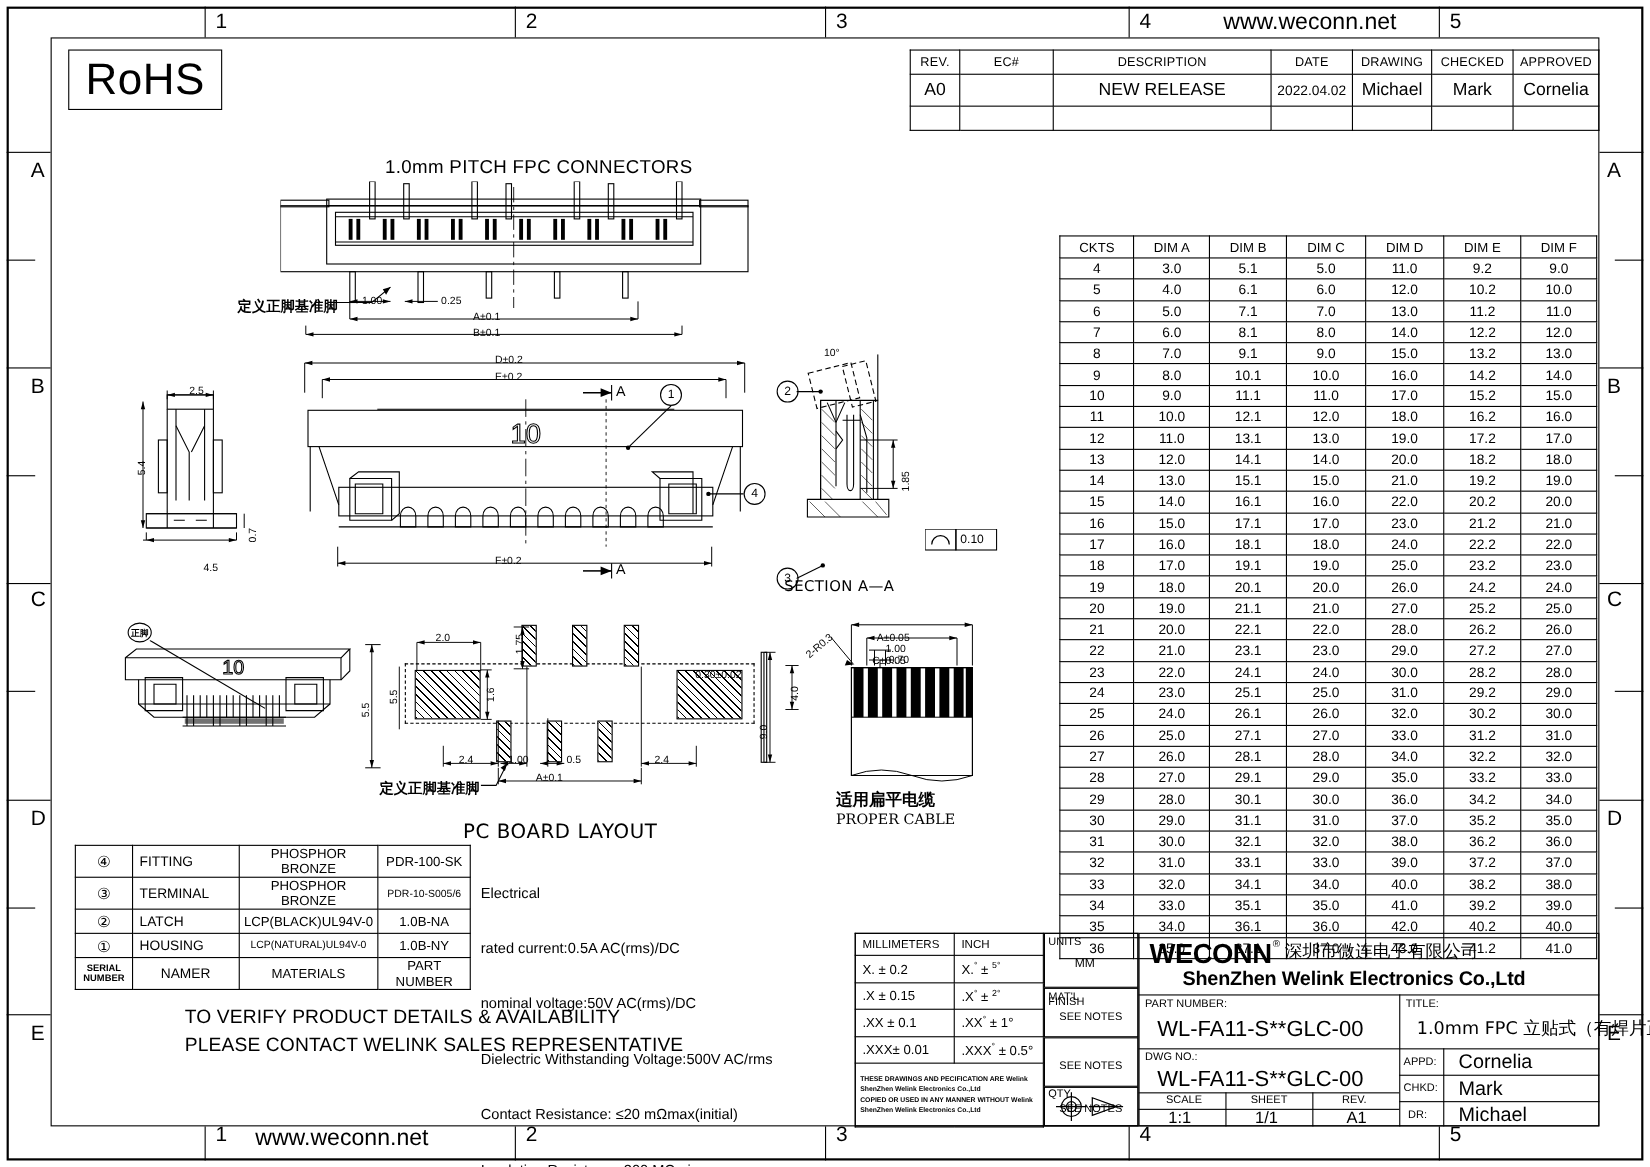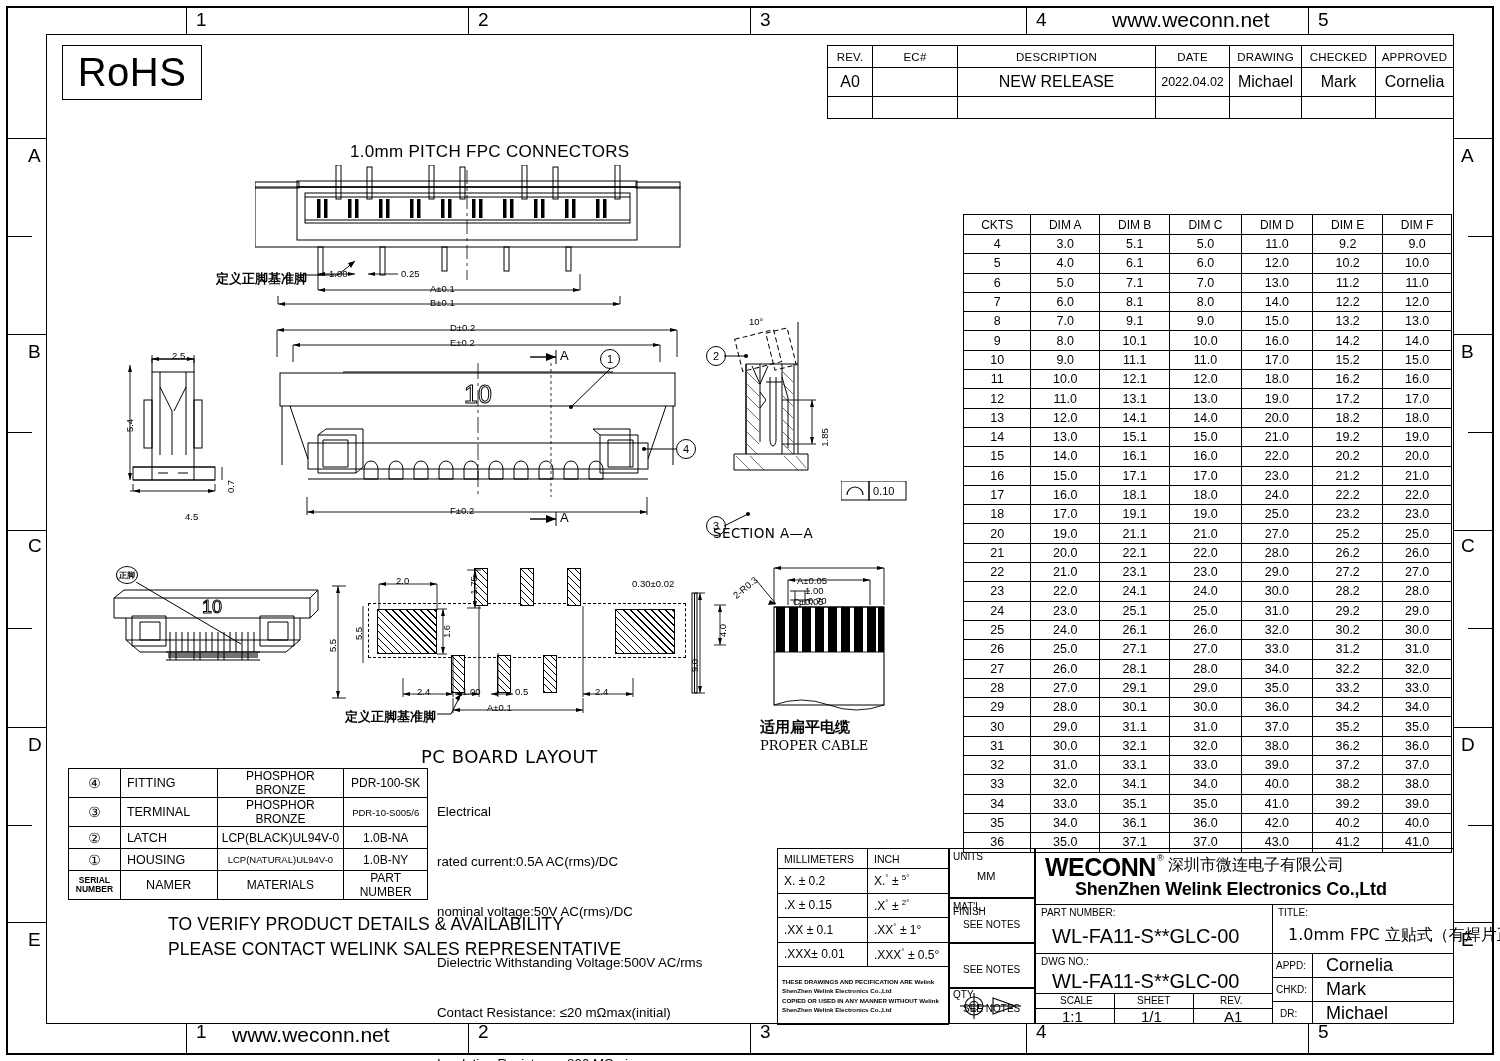--- a/index.html
+++ b/index.html
@@ -316,20 +316,29 @@
           <td>22.0</td>
         </tr>
         <tr>
           <td>18</td>
           <td>17.0</td>
           <td>19.1</td>
           <td>19.0</td>
           <td>25.0</td>
           <td>23.2</td>
           <td>23.0</td>
+        </tr>
+        <tr>
+          <td>19</td>
+          <td>18.0</td>
+          <td>20.1</td>
+          <td>20.0</td>
+          <td>26.0</td>
+          <td>24.2</td>
+          <td>24.0</td>
         </tr>
         <tr>
           <td>20</td>
           <td>19.0</td>
           <td>21.1</td>
           <td>21.0</td>
           <td>27.0</td>
           <td>25.2</td>
           <td>25.0</td>
         </tr>
@@ -899,21 +908,21 @@
     <polygon points="24,4 18,8 22,11" fill="#000"></polygon>
   </svg>
   <div class="cap" style="left:421px;top:746px;font-size:18px;letter-spacing:.5px;font-family:'DejaVu Sans',sans-serif;">PC BOARD LAYOUT</div>
 
   <svg style="position:absolute;left:676px;top:575px;" width="40" height="130">
     <g stroke="#000" fill="none" stroke-width="1">
       <rect x="16" y="18" width="5" height="100"></rect>
       <line x1="18.5" y1="18" x2="18.5" y2="118"></line>
     </g>
   </svg>
-  <div class="dim-txt" style="left:632px;top:578px;">0.30±0.02</div>
+  <div class="dim-txt" style="left:632px;top:608px;">0.30±0.02</div>
   <svg style="position:absolute;left:690px;top:575px;" width="40" height="132">
     <g stroke="#000" stroke-width="0.85" fill="none">
       <line x1="30" y1="30" x2="30" y2="70"></line>
       <line x1="24" y1="30" x2="36" y2="30"></line>
       <line x1="24" y1="70" x2="36" y2="70"></line>
       <line x1="10" y1="18" x2="10" y2="118"></line>
       <line x1="5" y1="18" x2="15" y2="18"></line>
       <line x1="5" y1="118" x2="15" y2="118"></line>
     </g>
     <polygon points="30,30 28,37 32,37" fill="#000"></polygon>

